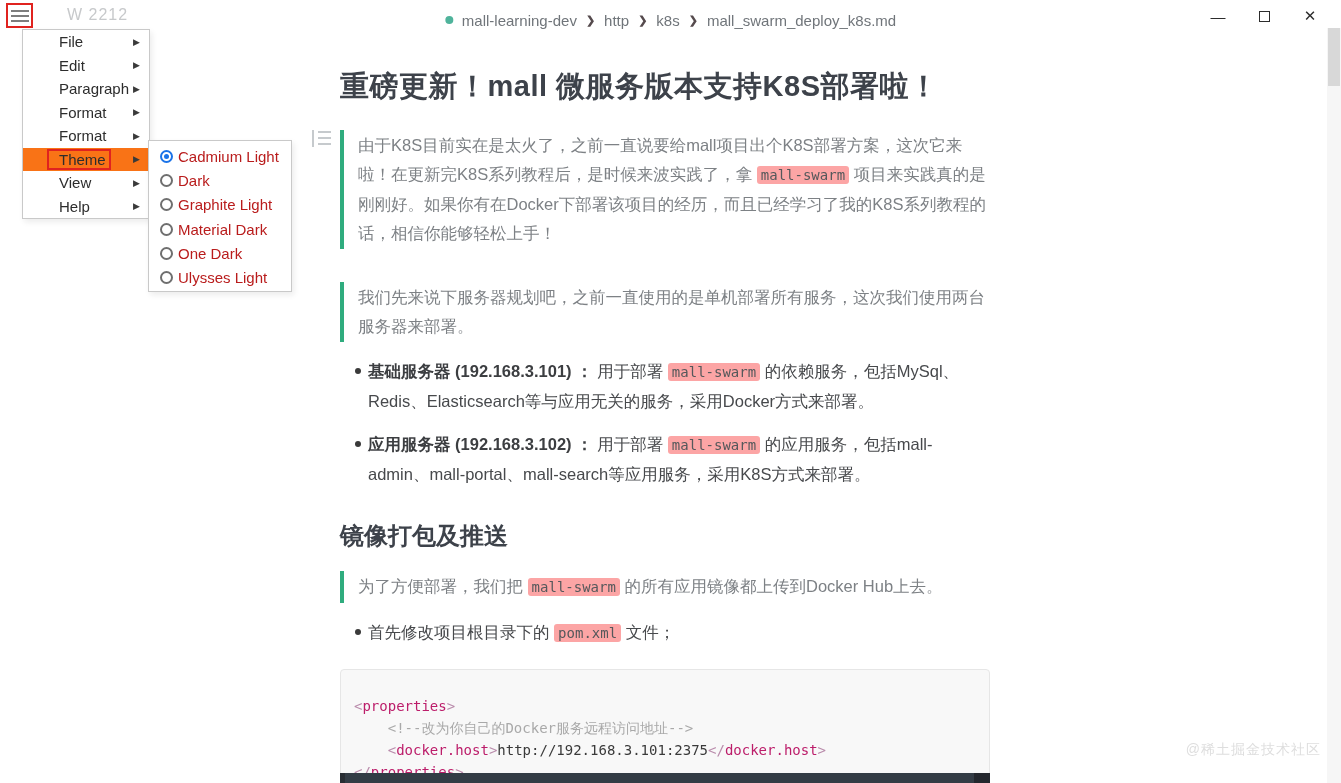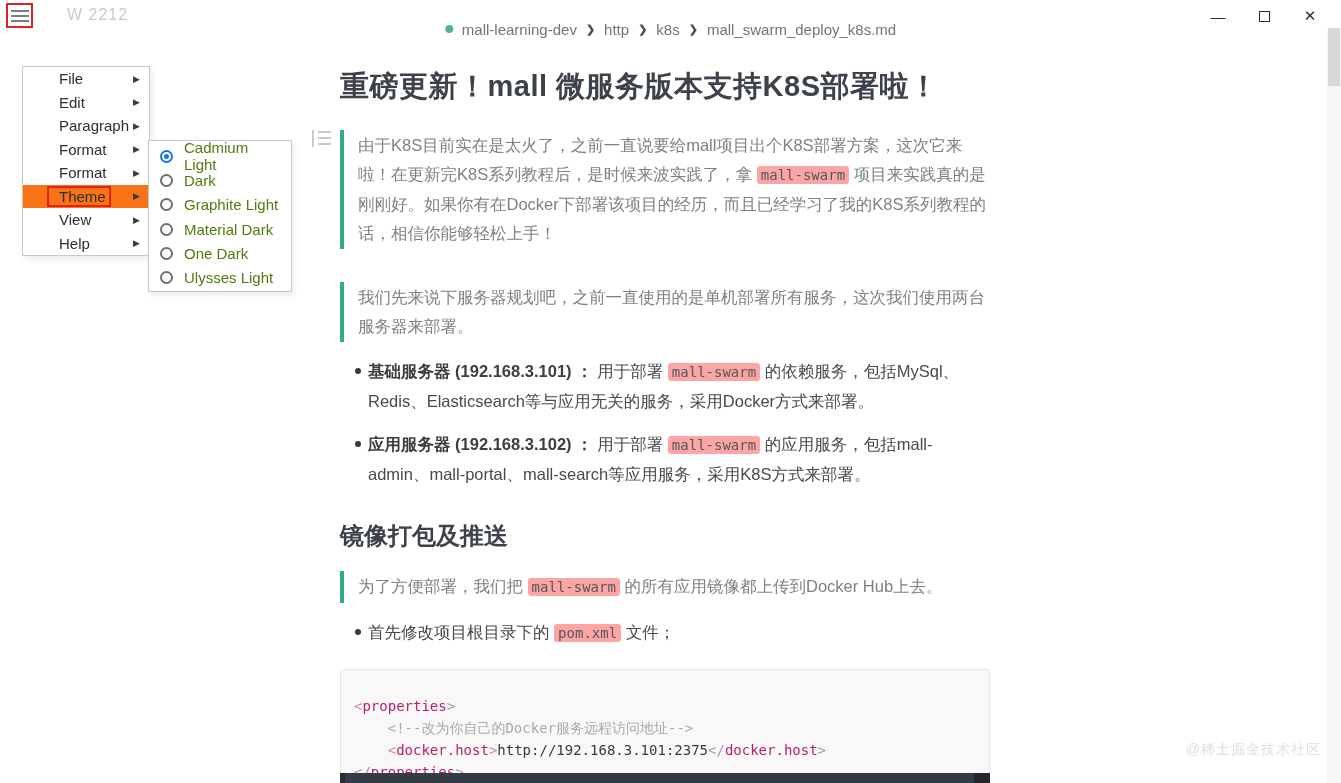--- a/index.html
+++ b/index.html
@@ -8,50 +8,50 @@
   .stage { position:relative; width:1341px; height:783px; background:#fff; }
 
   
   .titlebar { position:absolute; left:0; top:0; width:100%; height:32px; background:#fff; }
   .hamburger { position:absolute; left:11px; top:7px; width:18px; height:16px; cursor:pointer; }
   .hamburger i { display:block; height:2px; background:#7d7d7d; margin:3px 0; }
   .ann-hamburger { position:absolute; left:6px; top:3px; width:27px; height:25px;
     border:2px solid #e0231f; pointer-events:none; }
   .win-label { position:absolute; left:39px; top:6px; font-size:16px; color:#c7c9cb; letter-spacing:1px;margin-left:28px; }
 
-  .breadcrumb { position:absolute; left:50%; top:13px; transform:translateX(-50%);
+  .breadcrumb { position:absolute; left:50%; top:4px; transform:translateX(-50%);
     height:32px; display:flex; align-items:center; gap:9px; white-space:nowrap; }
   .bc-dot { width:8px; height:8px; border-radius:50%; background:#4fb39b; display:inline-block; }
   .crumb { font-size:15px; color:#70757a; }
   .bc-sep { font-size:11px; color:#554a4d; font-weight:bold; }
 
   .win-controls { position:absolute; right:8px; top:0; height:32px; display:flex; align-items:center; }
   .wc-btn { width:46px; height:32px; display:flex; align-items:center; justify-content:center;
     color:#2c2c2c; font-size:15px; cursor:pointer; }
   .wc-max-glyph { width:11px; height:11px; border:1.5px solid #2c2c2c; display:inline-block; }
 
   
   .scroll-track { position:absolute; right:0; top:28px; width:14px; height:755px; background:#f6f6f6; }
   .scroll-thumb { position:absolute; right:1px; top:0; width:12px; height:58px; background:#d8d8d8; }
 
   
   .menu-panel { position:absolute; left:22px; top:29px; width:128px; height:190px;
-    background:#fff; border:1px solid #c9c9c9; box-shadow:2px 3px 6px rgba(0,0,0,.08); z-index:5;margin-top:37px; }
+    background:#fff; border:1px solid #c9c9c9; box-shadow:2px 3px 6px rgba(0,0,0,.08); z-index:5; }
   .menu-row { position:relative; height:23.5px; display:flex; align-items:center;
     padding:0 9px 0 36px; font-size:15px; color:#2d2d2d; cursor:pointer; }
   .menu-row .arrow { margin-left:auto; font-size:9px; color:#3a3a3a; }
   .menu-row.hl { background:#f97316; }
   .ann-theme { position:absolute; left:24px; top:1px; width:64px; height:21px;
     border:2px solid #e0231f; pointer-events:none; }
 
   .sub-panel { position:absolute; left:148px; top:140px; width:144px; height:152px;
     background:#fff; border:1px solid #c9c9c9; box-shadow:2px 3px 6px rgba(0,0,0,.08); z-index:6;
     padding-top:3px; }
-  .sub-row { height:24.3px; display:flex; align-items:center; gap:11px;
-    padding:0 8px 0 11px; font-size:15px; color:#4d7c0f; cursor:pointer; }
+  .sub-row { height:24.3px; display:flex; align-items:center; gap:5px;
+    padding:0 8px 0 11px; font-size:15px; color:#b91c1c; cursor:pointer; }
   .radio { width:13px; height:13px; border-radius:50%; border:2px solid #6f6f6f;
     position:relative; flex:0 0 auto; background:#fff; }
   .radio.sel { border-color:#1a73e8; }
   .radio.sel::after { content:""; position:absolute; left:50%; top:50%;
     width:5px; height:5px; margin:-2.5px 0 0 -2.5px; border-radius:50%; background:#1a73e8; }
 
   
   .outline-icon { position:absolute; left:312px; top:130px; width:19px; height:17px; cursor:pointer; }
   .outline-icon .vbar { position:absolute; left:0; top:0; width:2px; height:17px; background:#c6cacd; }
   .outline-icon .hbar { position:absolute; left:6px; height:2px; width:13px; background:#c6cacd; }

